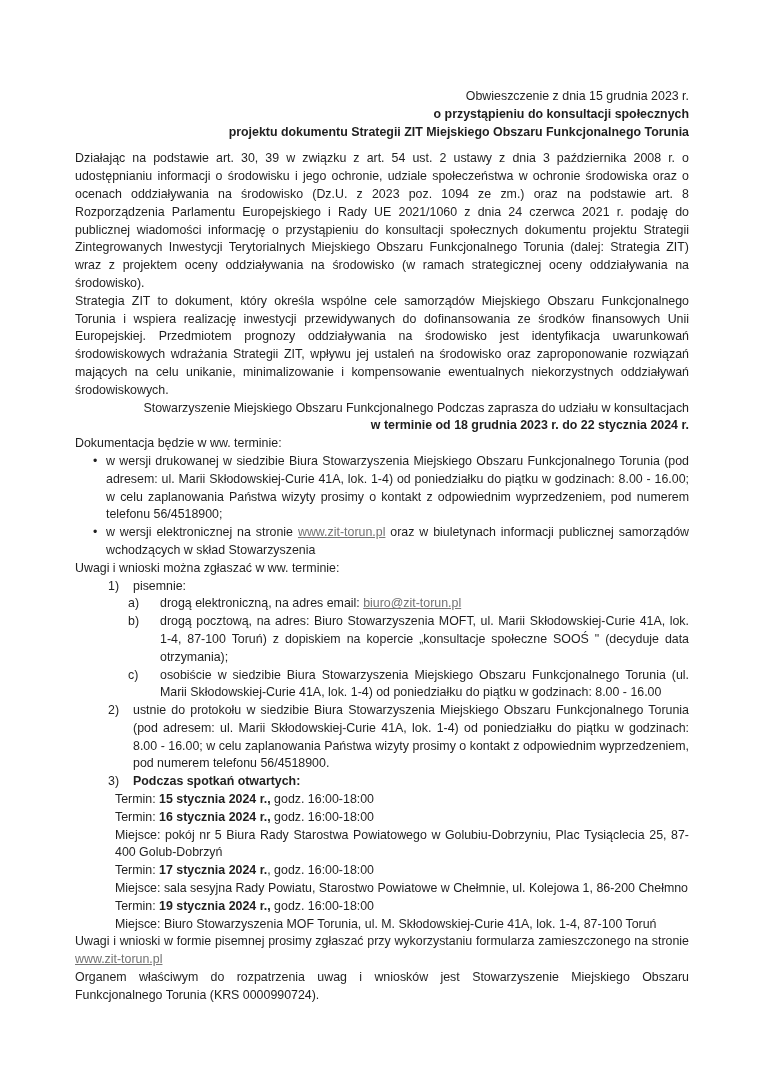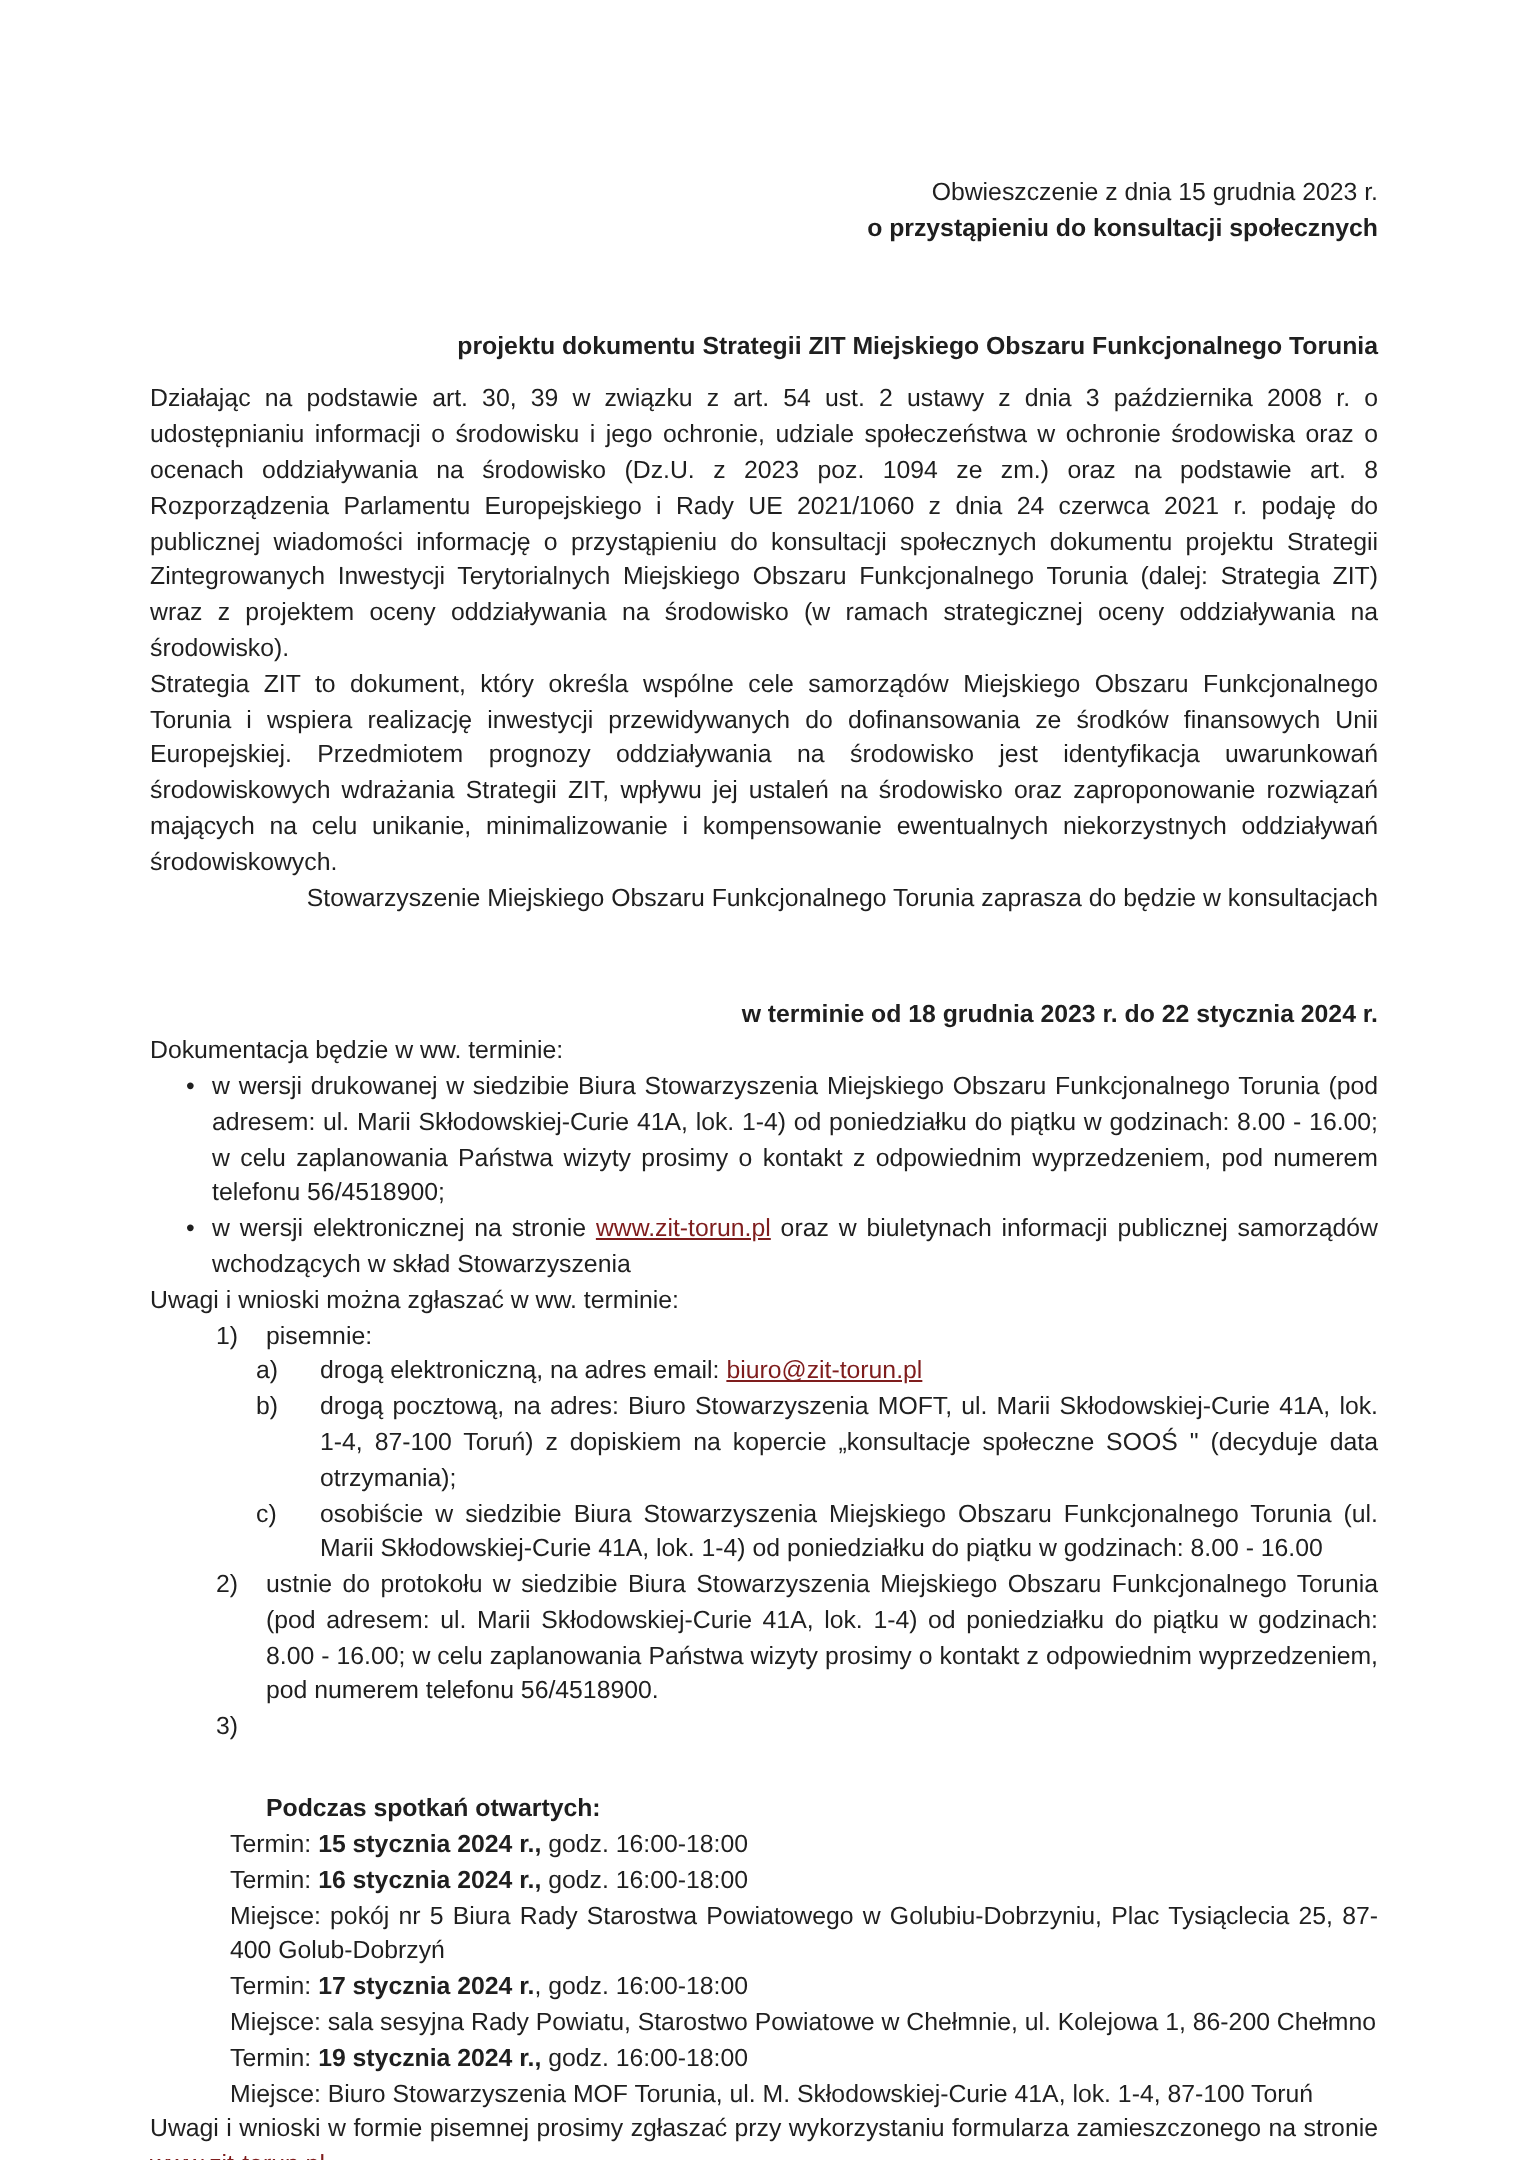--- a/index.html
+++ b/index.html
@@ -9,48 +9,48 @@
     box-sizing:border-box;
     padding:88px 75px 0 75px;
     background:#ffffff;
     font-family:"Liberation Sans","DejaVu Sans",sans-serif;
     font-size:12.4px;
     line-height:17.8px;
     color:#1f1f1f;
     overflow:hidden;
   }
   .center{text-align:right;}
-  .bold{font-weight:bold;margin-top:41px;}
+  .bold{font-weight:bold;}
   .justify{text-align:justify;}
   .justify-full{text-align:justify;text-align-last:justify;}
   .gap{margin-top:0;}
   .gap-sm{margin-top:9px;}
   .row{display:flex;align-items:flex-start;}
   .row .li-body{flex:1 1 auto;text-align:justify;}
   .m-b{flex:0 0 31px;box-sizing:border-box;padding-left:18px;}
   .m-1{flex:0 0 58px;box-sizing:border-box;padding-left:33px;}
   .m-2{flex:0 0 85px;box-sizing:border-box;padding-left:53px;}
   .meeting-block{margin-left:40px;}
-  a.link{color:#7f1d1d;text-decoration:underline;cursor:pointer;}
+  a.link{color:#737373;text-decoration:underline;cursor:pointer;}
 </style>
 </head>
 <body>
 
 <div class="page">
 
   <div class="center">Obwieszczenie z dnia 15 grudnia 2023 r.</div>
 
   <div class="center bold gap">o przystąpieniu do konsultacji społecznych</div>
   <div class="center bold">projektu dokumentu Strategii ZIT Miejskiego Obszaru Funkcjonalnego Torunia</div>
 
   <div class="justify gap-sm">Działając na podstawie art. 30, 39 w związku z art. 54 ust. 2 ustawy z dnia 3 października 2008 r. o udostępnianiu informacji o środowisku i jego ochronie, udziale społeczeństwa w ochronie środowiska oraz o ocenach oddziaływania na środowisko (Dz.U. z 2023 poz. 1094 ze zm.) oraz na podstawie art. 8 Rozporządzenia Parlamentu Europejskiego i Rady UE 2021/1060 z dnia 24 czerwca 2021 r. podaję do publicznej wiadomości informację o przystąpieniu do konsultacji społecznych dokumentu projektu Strategii Zintegrowanych Inwestycji Terytorialnych Miejskiego Obszaru Funkcjonalnego Torunia (dalej: Strategia ZIT) wraz z projektem oceny oddziaływania na środowisko (w ramach strategicznej oceny oddziaływania na środowisko).</div>
 
   <div class="justify gap">Strategia ZIT to dokument, który określa wspólne cele samorządów Miejskiego Obszaru Funkcjonalnego Torunia i wspiera realizację inwestycji przewidywanych do dofinansowania ze środków finansowych Unii Europejskiej. Przedmiotem prognozy oddziaływania na środowisko jest identyfikacja uwarunkowań środowiskowych wdrażania Strategii ZIT, wpływu jej ustaleń na środowisko oraz zaproponowanie rozwiązań mających na celu unikanie, minimalizowanie i kompensowanie ewentualnych niekorzystnych oddziaływań środowiskowych.</div>
 
-  <div class="center gap">Stowarzyszenie Miejskiego Obszaru Funkcjonalnego Torunia zaprasza do będzie w konsultacjach</div>
+  <div class="center gap">Stowarzyszenie Miejskiego Obszaru Funkcjonalnego Podczas zaprasza do udziału w konsultacjach</div>
   <div class="center bold">w terminie od 18 grudnia 2023 r. do 22 stycznia 2024 r.</div>
 
   <div class="gap">Dokumentacja będzie w ww. terminie:</div>
 
   <div class="row">
     <span class="m-b">•</span>
     <div class="li-body">w wersji drukowanej w siedzibie Biura Stowarzyszenia Miejskiego Obszaru Funkcjonalnego Torunia (pod adresem: ul. Marii Skłodowskiej-Curie 41A, lok. 1-4) od poniedziałku do piątku w godzinach: 8.00 - 16.00; w celu zaplanowania Państwa wizyty prosimy o kontakt z odpowiednim wyprzedzeniem, pod numerem telefonu 56/4518900;</div>
   </div>
 
   <div class="row">

